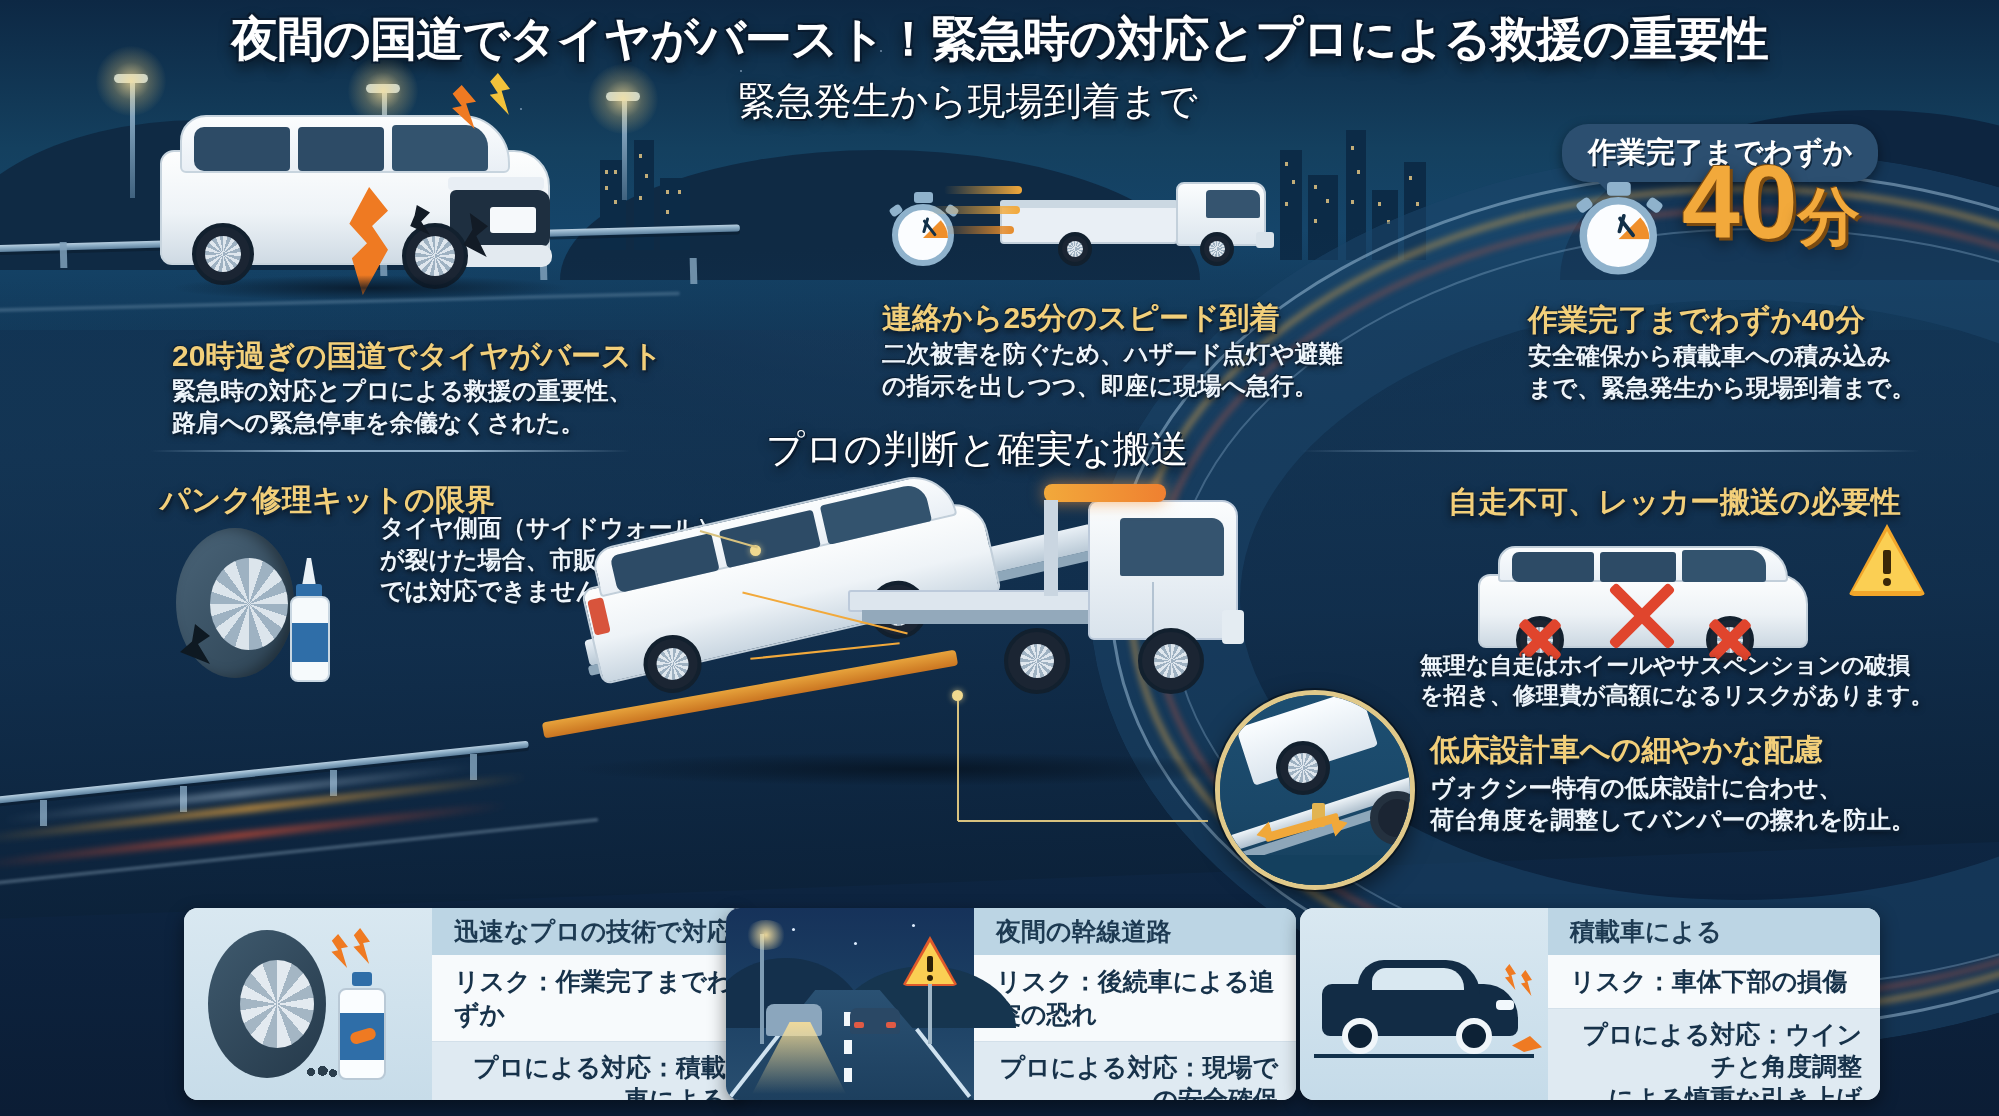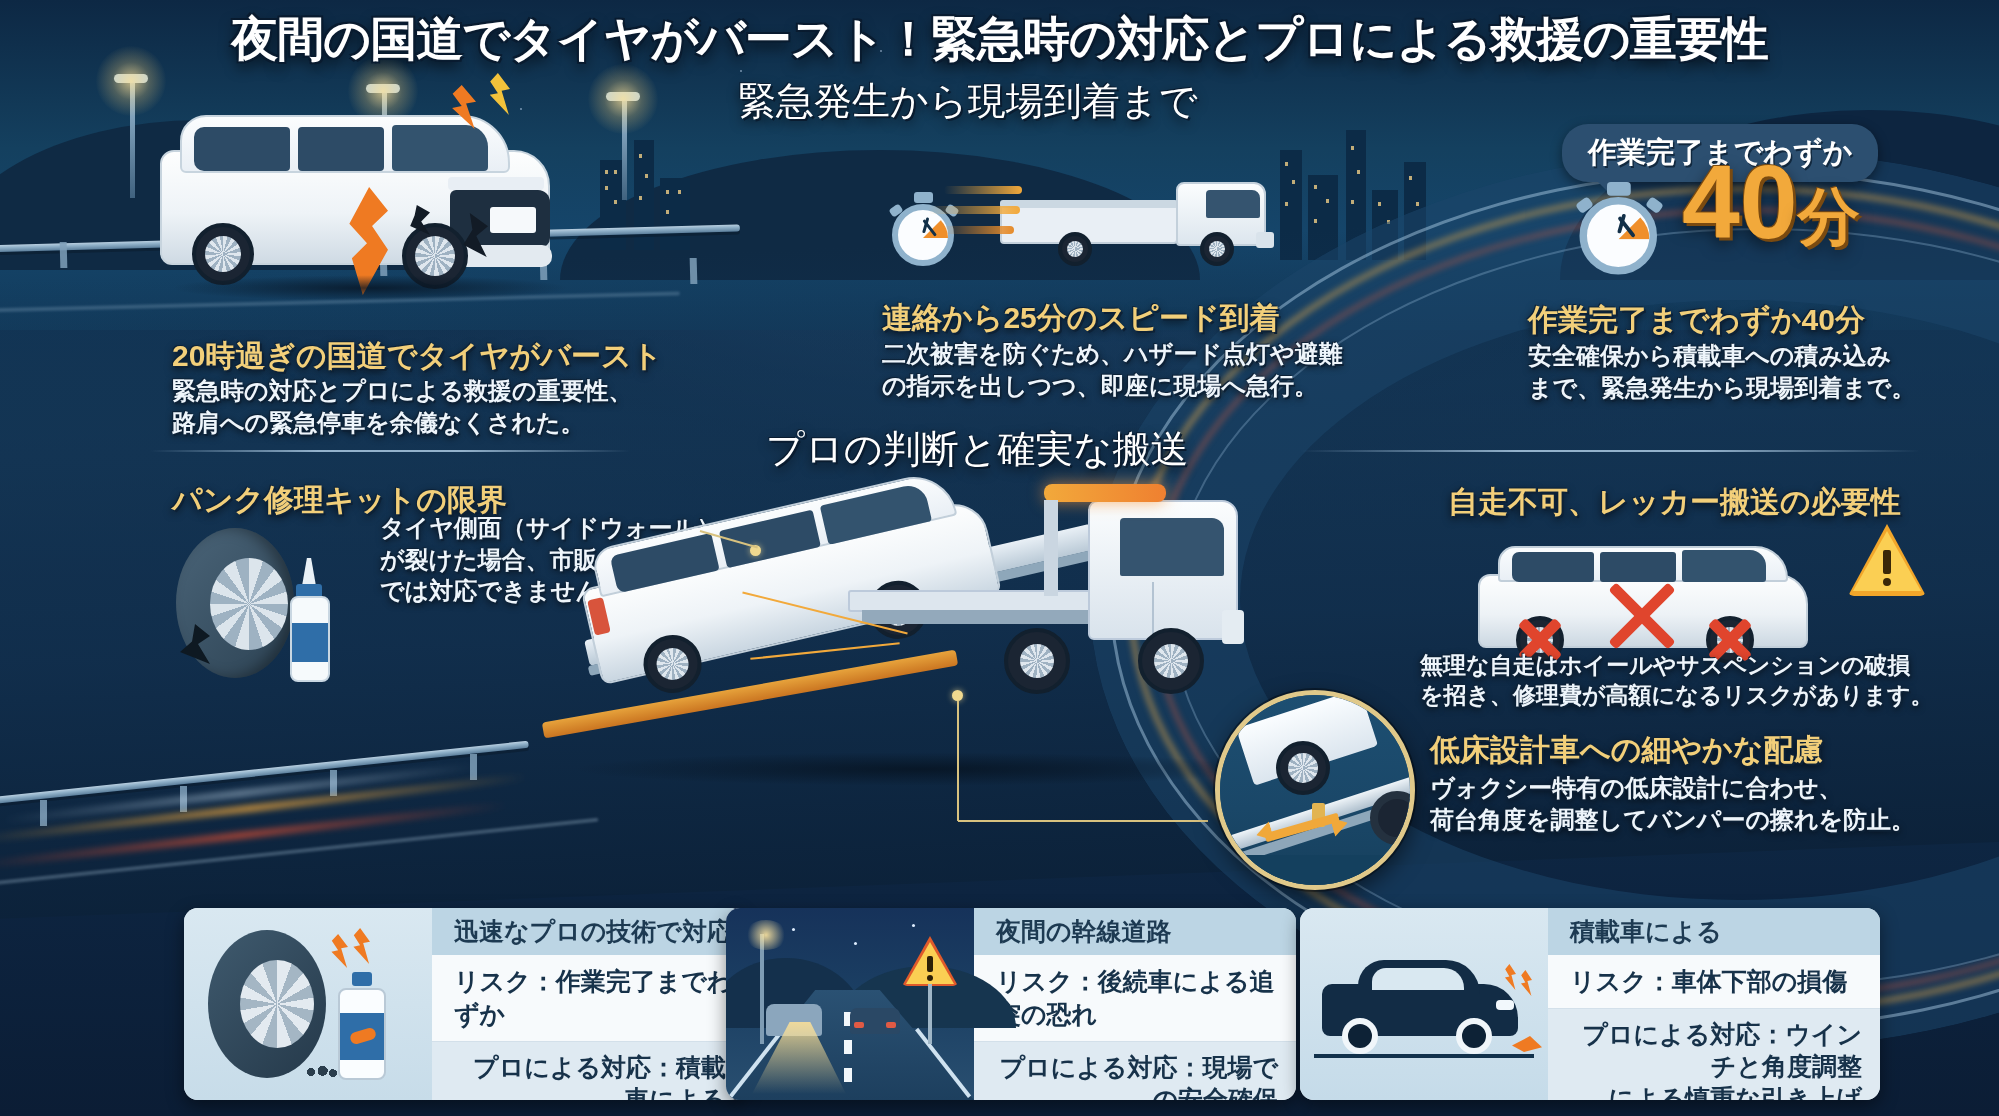--- a/index.html
+++ b/index.html
@@ -373,21 +373,21 @@
 
   <div class="gold-h" style="left:1528px;top:300px;">作業完了までわずか40分</div>
   <div class="body-t" style="left:1528px;top:340px;">安全確保から積載車への積み込み
 まで、緊急発生から現場到着まで。</div>
 
   <div class="sec-rule" style="left:150px;top:450px;width:480px;"></div>
   <div class="sec-rule" style="left:1300px;top:450px;width:620px;"></div>
 
   <div class="section-h" style="left:766px;top:424px;">プロの判断と確実な搬送</div>
 
-  <div class="gold-h" style="left:172px;top:480px;">パンク修理キットの限界</div>
+  <div class="gold-h" style="left:160px;top:480px;">パンク修理キットの限界</div>
 
   <div style="position:absolute;left:176px;top:528px;width:200px;height:160px;">
     <div style="position:absolute;left:0;top:0;width:118px;height:150px;border-radius:50%;background:linear-gradient(135deg,#4a6478,#2d4354);box-shadow:inset -8px 0 14px rgba(0,0,0,.35);"></div>
     <div style="position:absolute;left:34px;top:30px;width:78px;height:92px;border-radius:50%;background:conic-gradient(#dce5ec 0 18deg,#9eb2c2 18deg 36deg,#dce5ec 36deg 54deg,#9eb2c2 54deg 72deg,#dce5ec 72deg 90deg,#9eb2c2 90deg 108deg,#dce5ec 108deg 126deg,#9eb2c2 126deg 144deg,#dce5ec 144deg 162deg,#9eb2c2 162deg 180deg,#dce5ec 180deg 198deg,#9eb2c2 198deg 216deg,#dce5ec 216deg 234deg,#9eb2c2 234deg 252deg,#dce5ec 252deg 270deg,#9eb2c2 270deg 288deg,#dce5ec 288deg 306deg,#9eb2c2 306deg 324deg,#dce5ec 324deg 342deg,#9eb2c2 342deg 360deg);"></div>
     <div style="position:absolute;left:4px;top:96px;width:30px;height:40px;background:#0e1922;clip-path:polygon(50% 0,100% 30%,60% 50%,100% 100%,0 70%,40% 44%);"></div>
     <div style="position:absolute;left:112px;top:46px;width:46px;height:112px;">
       <div style="position:absolute;left:14px;top:-16px;width:14px;height:28px;background:#e9f1f7;clip-path:polygon(35% 0,65% 0,100% 100%,0 100%);"></div>
       <div style="position:absolute;left:8px;top:10px;width:26px;height:14px;background:#2f6ea8;border-radius:3px;"></div>
       <div style="position:absolute;left:2px;top:22px;width:40px;height:86px;background:linear-gradient(180deg,#f6fafc 0 30%,#2f6ea8 30% 78%,#f6fafc 78% 100%);border:2px solid #c9d7e2;border-radius:8px;"></div>
     </div>

